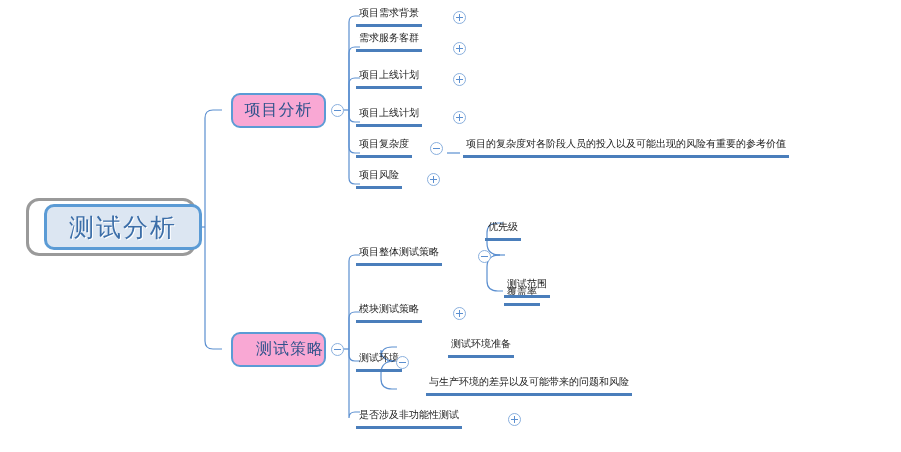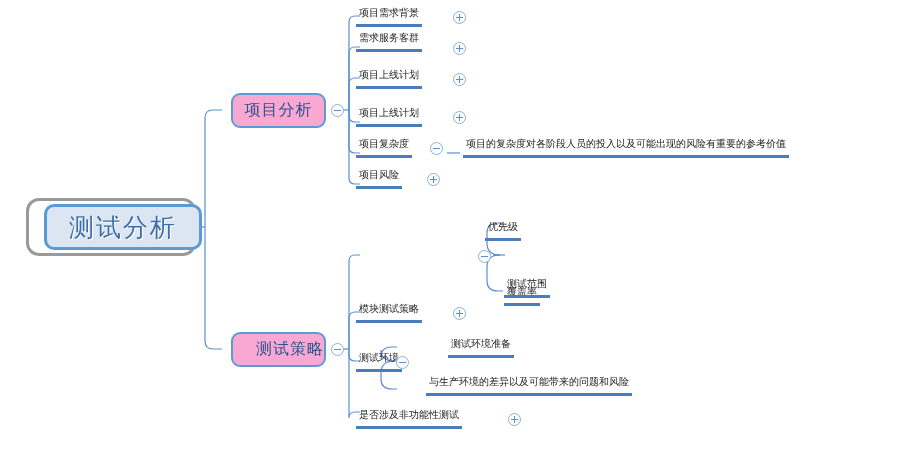--- a/index.html
+++ b/index.html
@@ -215,20 +215,23 @@
   </div>
 
   <div class="topic" style="left:356px; top:165px;">
     <span class="topic-text">项目风险</span>
   </div>
   <div class="toggle" style="left:427px; top:173px;">
     <i class="h"></i>
       <i class="v"></i>
   </div>
 
+  <div class="topic" style="left:356px; top:242px;">
+    <span class="topic-text">项目整体测试策略</span>
+  </div>
   <div class="toggle" style="left:478px; top:250px;">
     <i class="h"></i>
   </div>
 
   <div class="topic" style="left:485px; top:210px;margin-top:7px;">
     <span class="topic-text">优先级</span>
   </div>
   <div class="topic" style="left:504px; top:242px;margin-top:40px;">
     <span class="topic-text">覆盖率</span>
   </div>

